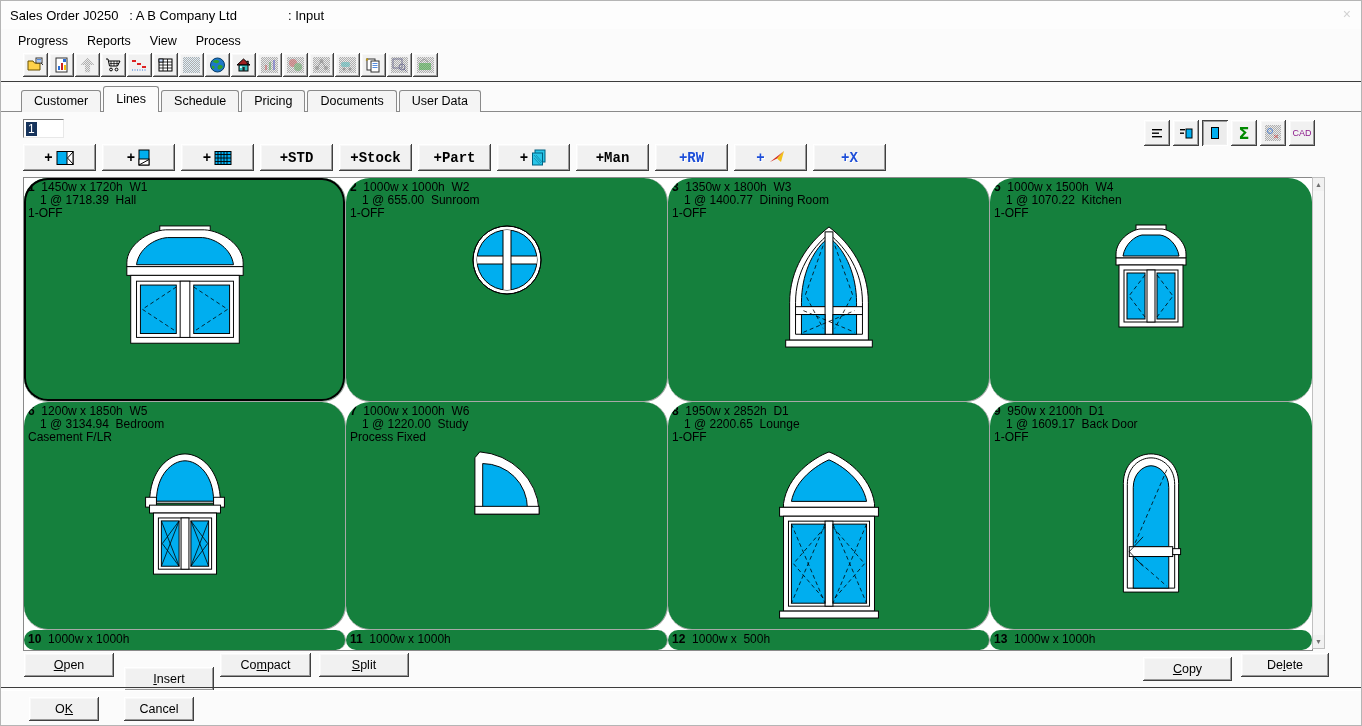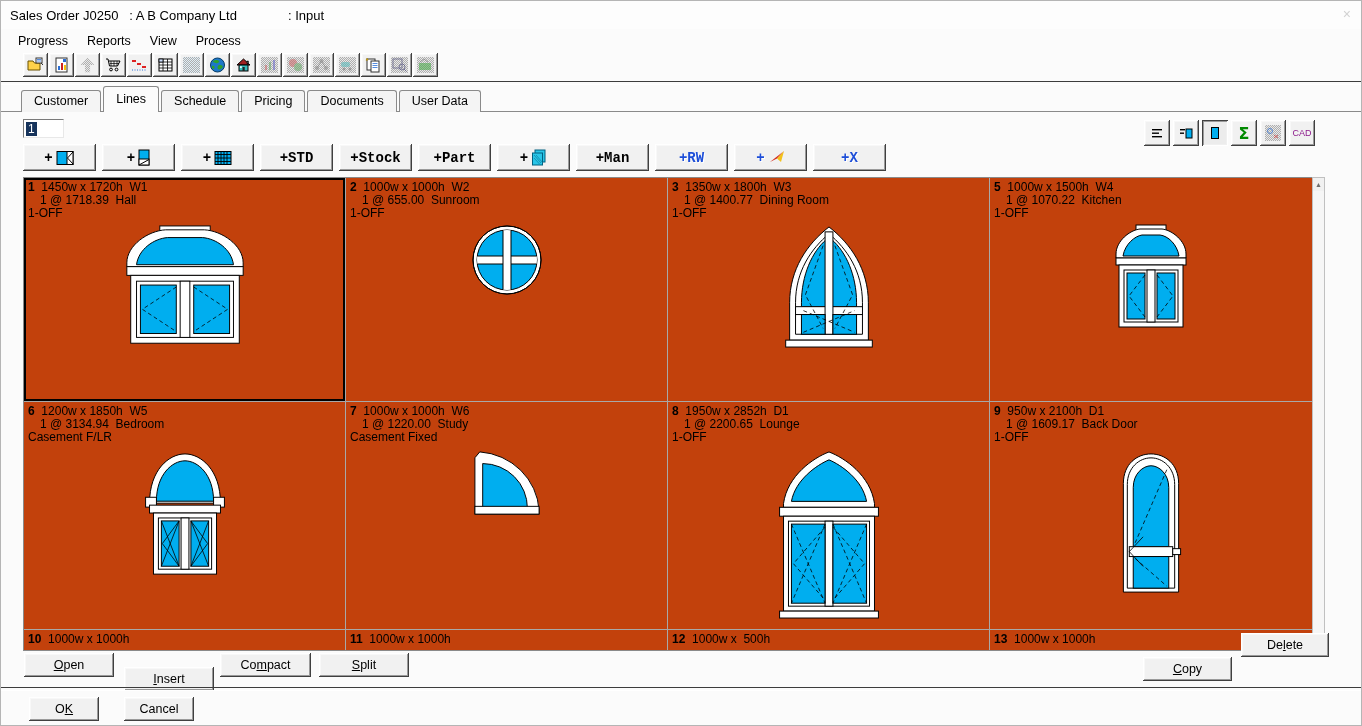--- a/index.html
+++ b/index.html
@@ -45,21 +45,21 @@
   
   .minirow{position:absolute;top:119px;left:1143px;display:flex;gap:3px;}
   .minibtn{width:26px;height:26px;display:flex;align-items:center;justify-content:center;}
   .sigma{color:#018a01;font-weight:bold;font-size:16px;font-family:"DejaVu Sans", sans-serif;}
   .cadtxt{color:#8c1a8c;font-weight:normal;font-size:9px;letter-spacing:0;}
   
   .grid{position:absolute;left:22px;top:176px;width:1288px;height:472px;background:#fff;
         border:1px solid #8a8a8a;box-sizing:content-box;display:grid;
         grid-template-columns:repeat(4,322px);grid-template-rows:224px 228px 20px;}
   .cell{position:relative;border-right:1px solid #a8a8a8;border-bottom:1px solid #a8a8a8;
-        box-sizing:border-box;overflow:hidden;background:#c2410c;}
+        box-sizing:border-box;overflow:hidden;background:#15803d;border-radius:24px;}
   .cell:nth-child(4n){border-right:none;}
   .cell.stub{border-bottom:none;}
   .cell.sel{box-shadow:inset 0 0 0 2px #000;}
   .c-h{padding:3px 0 0 4px;line-height:13px;white-space:pre;}
   .c-num{font-weight:bold;}
   .c-qty{padding-left:16px;line-height:13px;white-space:pre;}
   .c-note{padding-left:4px;line-height:13px;white-space:pre;}
   .c-draw{display:flex;justify-content:center;margin-top:4px;}
   
   .vscroll{position:absolute;left:1311px;top:176px;width:13px;height:472px;background:#f6f6f6;border:1px solid #c0c0c0;box-sizing:border-box;}
@@ -422,21 +422,21 @@
         <polyline points="38,74 21,97 38,120" fill="none" stroke="#000" stroke-width="0.8"></polyline>
         <path d="M50 74 L68 120 M68 74 L50 120" stroke="#000" stroke-width="0.8"></path>
         <polyline points="50,74 67,97 50,120" fill="none" stroke="#000" stroke-width="0.8"></polyline>
       </svg>
     </div>
   </div>
 
   <div class="cell">
     <div class="c-h"><span class="c-num">7</span><span>  1000w x 1000h  W6</span></div>
     <div class="c-qty">1 @ 1220.00  Study</div>
-    <div class="c-note">Casement Fixed</div>
+    <div class="c-note">Process Fixed</div>
     <div class="c-draw">
       <svg width="74" height="70" viewBox="0 0 74 72">
         <path d="M4 68 L4 10 L9 4 A66 64 0 0 1 70 64 L70 68 Z" fill="#fff" stroke="#000"></path>
         <path d="M12 62 L12 16 A46 46 0 0 1 58 62 Z" fill="#00AEEF" stroke="#000"></path>
         <rect x="4" y="60" width="66" height="8" fill="#fff" stroke="#000"></rect>
       </svg>
     </div>
   </div>
 
   <div class="cell">
@@ -508,21 +508,21 @@
 </div>
 <div class="fbtn b3" style="left:219px;top:652px;width:91px;">
   <span><span>Co</span><u>m</u><span>pact</span></span>
 </div>
 <div class="fbtn b3" style="left:318px;top:652px;width:90px;">
   <span><u>S</u><span>plit</span></span>
 </div>
 <div class="fbtn b3" style="left:1142px;top:656px;width:89px;">
   <span><u>C</u><span>opy</span></span>
 </div>
-<div class="fbtn b3" style="left:1240px;top:632px;width:88px;">
+<div class="fbtn b3" style="left:1240px;top:652px;width:88px;">
   <span><span>De</span><u>l</u><span>ete</span></span>
 </div>
 
 <div class="rule2"></div>
 
 <div class="fbtn b3" style="left:28px;top:696px;width:70px;">
   <span><span>O</span><u>K</u></span>
 </div>
 <div class="fbtn b3" style="left:123px;top:696px;width:70px;">
   <span>Cancel</span>

